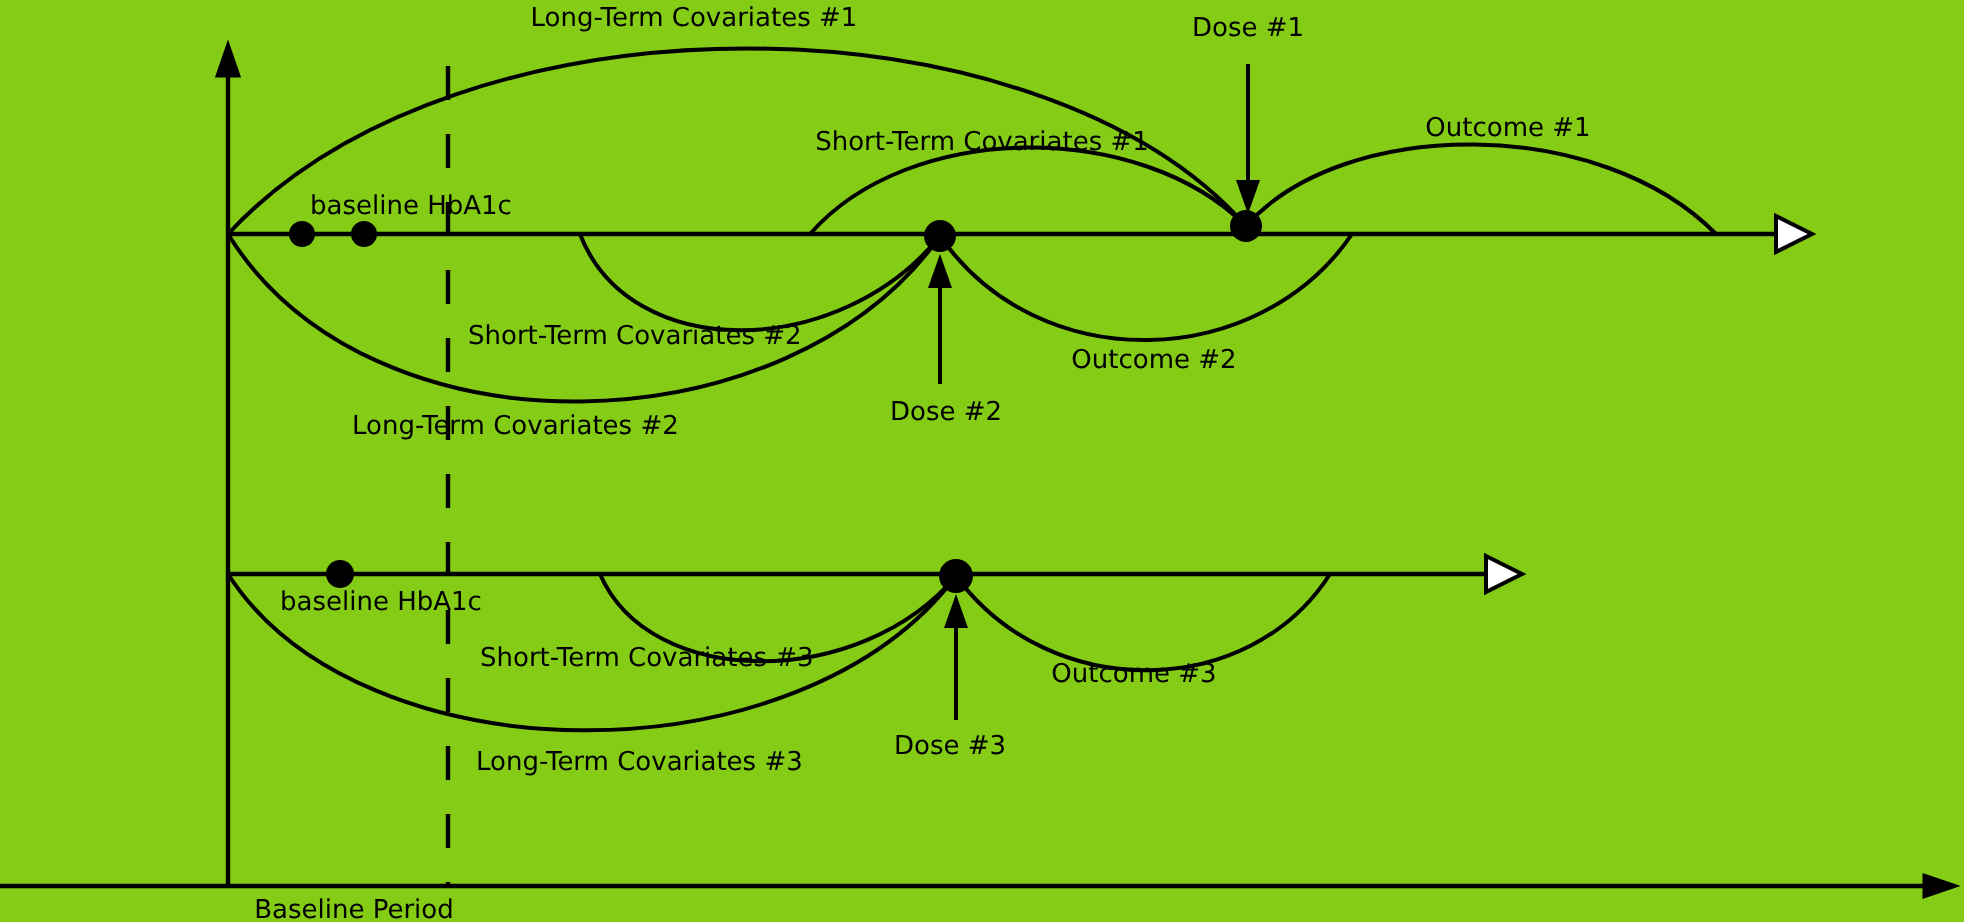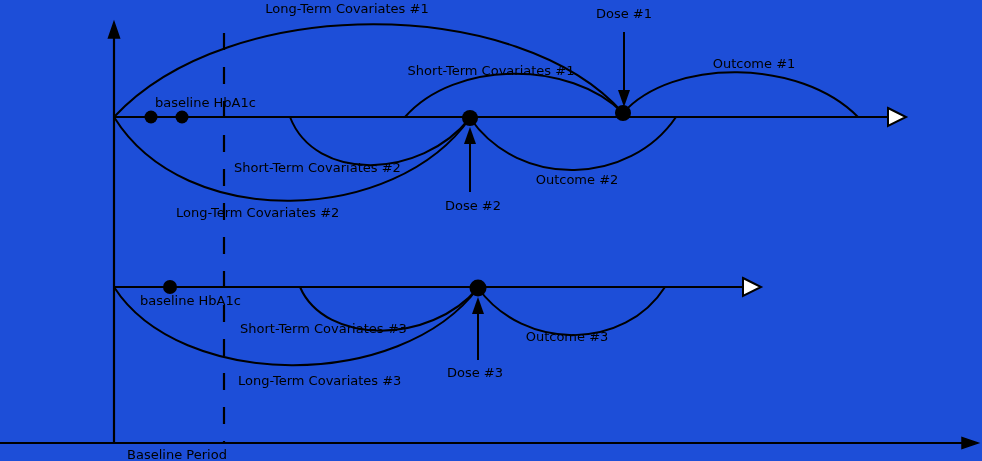--- a/index.html
+++ b/index.html
@@ -7,21 +7,21 @@
     padding: 0;
     background: #ffffff;
   }
   body {
     font-family: "DejaVu Sans", sans-serif;
   }
   #canvas-wrap {
     position: relative;
     width: 982px;
     height: 461px;
-    background: #1d4ed8;
+    background: #84cc16;
     overflow: hidden;
   }
   svg#diagram {
     display: block;
     width: 982px;
     height: 461px;
   }
   .axis-line {
     stroke: #000000;
     stroke-width: 2.2;

